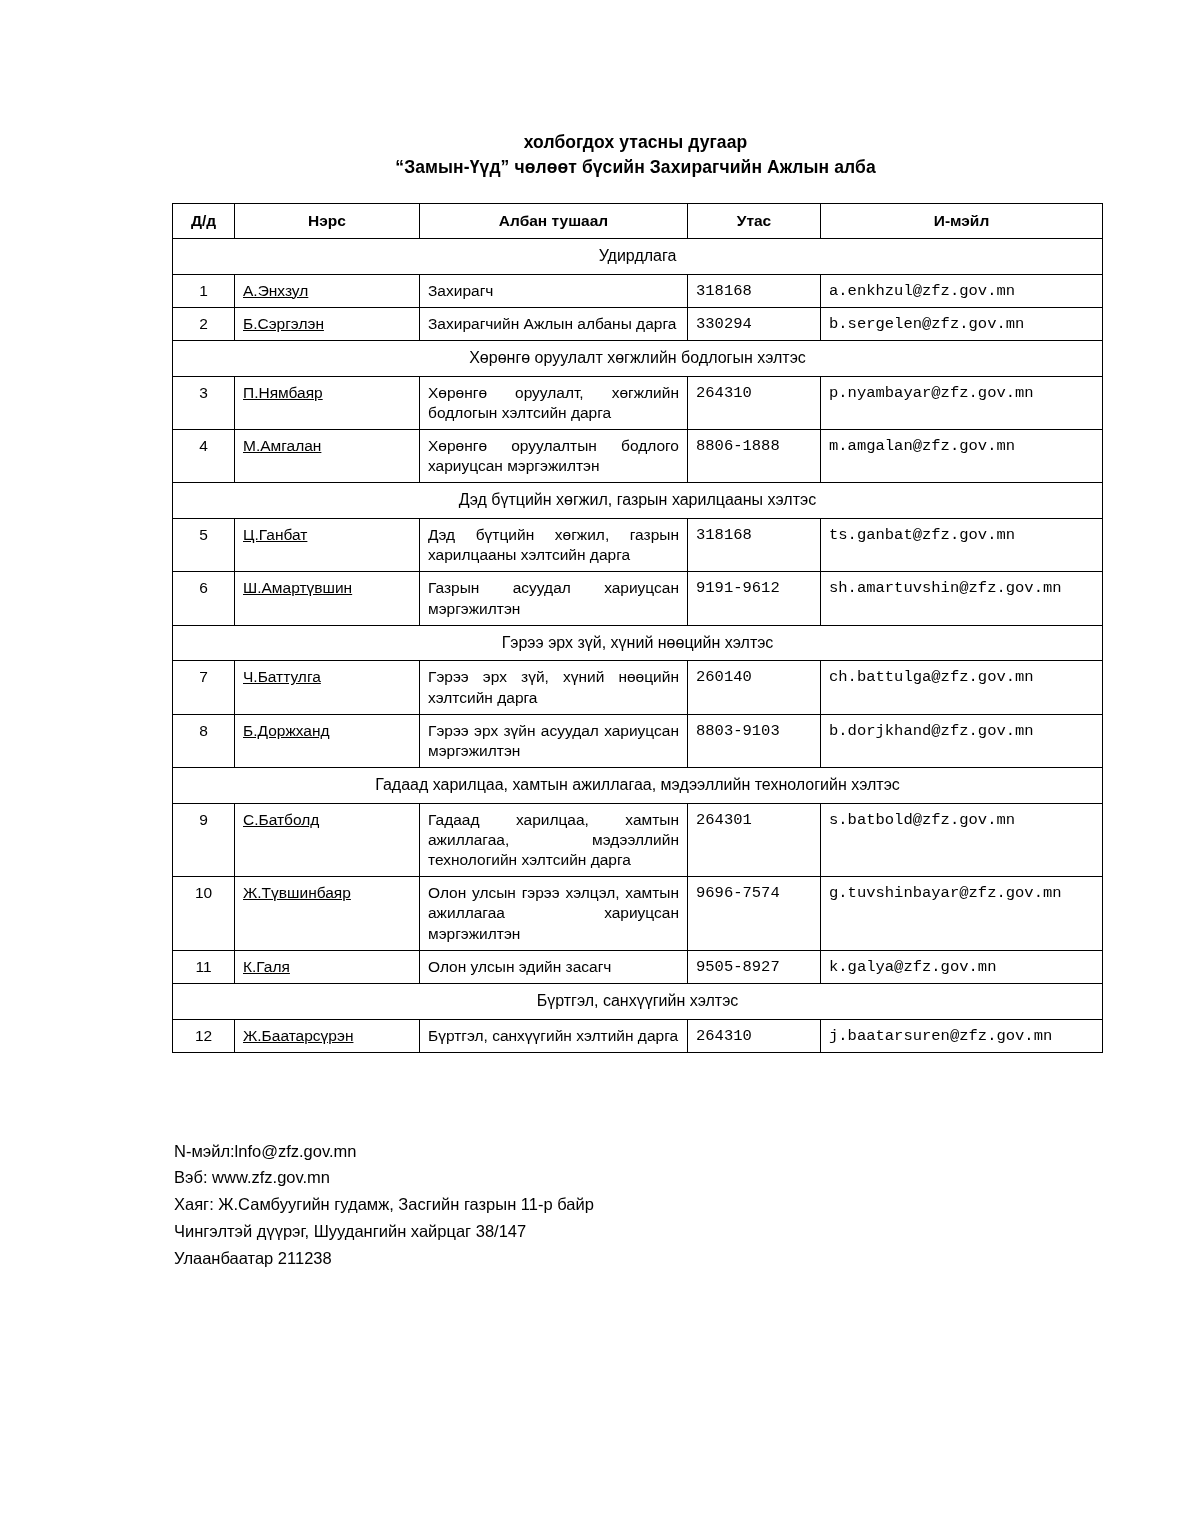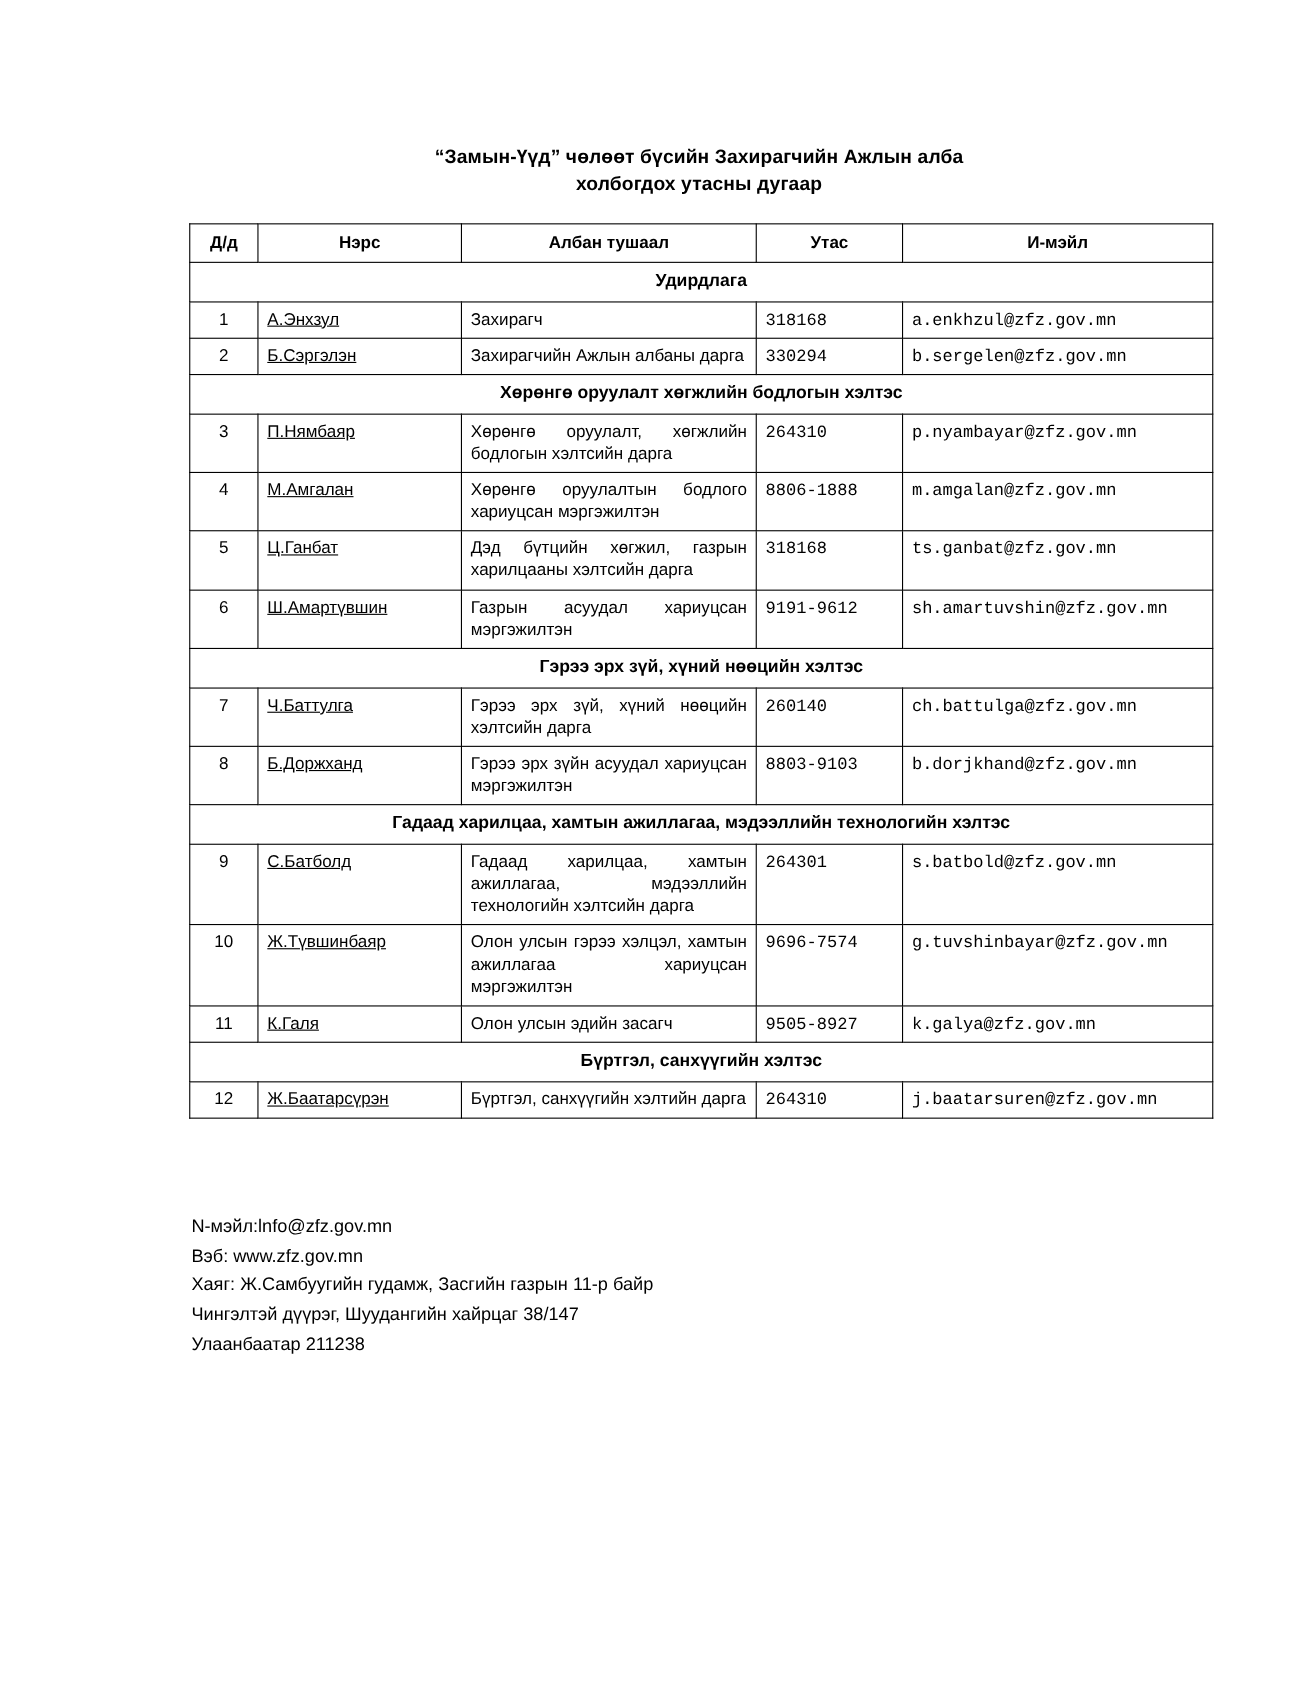--- a/index.html
+++ b/index.html
@@ -72,42 +72,42 @@
   }
   td.pos.two-line {
     text-align: justify;
   }
   td.tel, td.mail {
     vertical-align: middle;
     font-family: Liberation Mono, monospace;
   }
   tr.section td {
     text-align: center;
-    font-weight: bold;
+    font-weight: normal;
     font-size: 16px;
     padding: 7px 4px;
   }
   .footer {
     margin-top: 85px;
     font-size: 16.5px;
     line-height: 1.62;
     padding-left: 2px;
   }
   .footer div {
     white-space: pre;
   }
 </style>
 </head>
 <body>
 
 <div class="page">
 
   <div class="doc-title">
+    <div>холбогдох утасны дугаар</div>
     <div>“Замын-Үүд” чөлөөт бүсийн Захирагчийн Ажлын алба</div>
-    <div>холбогдох утасны дугаар</div>
   </div>
 
   <table class="contacts">
     <colgroup>
       <col class="c-idx">
         <col class="c-name">
         <col class="c-pos">
         <col class="c-tel">
         <col class="c-mail">
     </colgroup>
@@ -151,20 +151,23 @@
         <td class="mail">p.nyambayar@zfz.gov.mn</td>
       </tr>
       <tr>
         <td class="idx">4</td>
         <td class="name">М.Амгалан</td>
         <td class="pos two-line">Хөрөнгө оруулалтын бодлого хариуцсан мэргэжилтэн</td>
         <td class="tel">8806-1888</td>
         <td class="mail">m.amgalan@zfz.gov.mn</td>
       </tr>
 
+      <tr class="section">
+        <td colspan="5">Дэд бүтцийн хөгжил, газрын харилцааны хэлтэс</td>
+      </tr>
       <tr>
         <td class="idx">5</td>
         <td class="name">Ц.Ганбат</td>
         <td class="pos two-line">Дэд бүтцийн хөгжил, газрын харилцааны хэлтсийн дарга</td>
         <td class="tel">318168</td>
         <td class="mail">ts.ganbat@zfz.gov.mn</td>
       </tr>
       <tr>
         <td class="idx">6</td>
         <td class="name">Ш.Амартүвшин</td>

